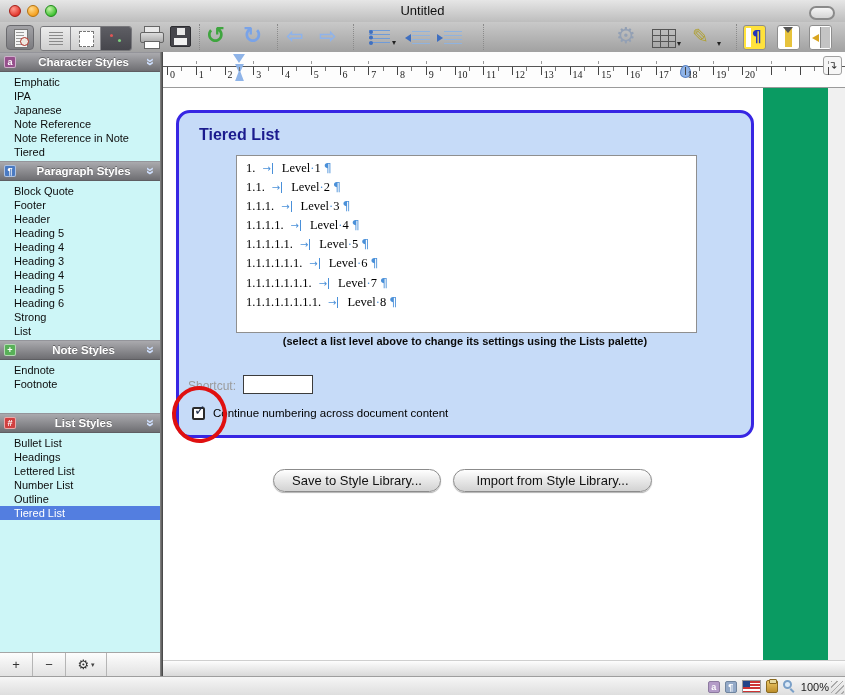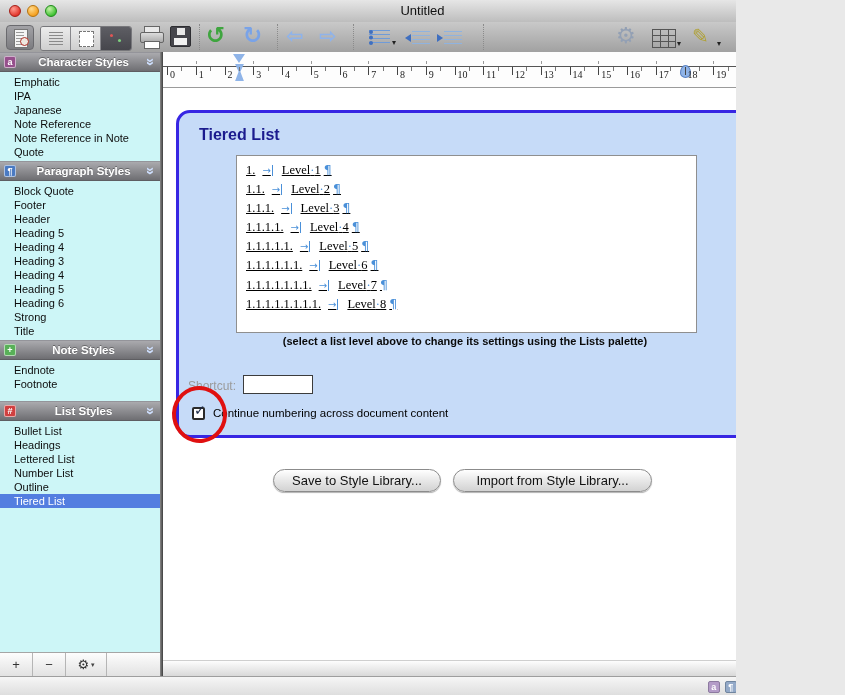--- a/index.html
+++ b/index.html
@@ -1,16 +1,16 @@
 <!DOCTYPE html>
 <html><head>
 <meta charset="utf-8">
 <style>
   html,body{margin:0;padding:0;background:#e9e9e9;}
-  #app{position:relative;width:736px;height:695px;overflow:hidden;background:#4c1d95;
+  #app{position:relative;width:845px;height:695px;overflow:hidden;background:#4c1d95;
        font-family:"Liberation Sans",sans-serif;-webkit-font-smoothing:antialiased;}
   
   #titlebar{position:absolute;left:0;top:0;width:845px;height:22px;
     background:linear-gradient(#e6e6e6,#bdbdbd);}
   .tl{position:absolute;top:5px;width:12px;height:12px;border-radius:50%;box-sizing:border-box;}
   .tl.red{left:9px;background:radial-gradient(circle at 35% 30%,#ff9b90,#e2362c 72%);border:1px solid #a51d16;}
   .tl.yellow{left:27px;background:radial-gradient(circle at 35% 30%,#ffd98a,#f5a01f 72%);border:1px solid #b5720f;}
   .tl.green{left:45px;background:radial-gradient(circle at 35% 30%,#c6f2a8,#3fc232 72%);border:1px solid #1f8a1a;}
   #win-title{position:absolute;left:0;right:0;top:3px;text-align:center;font-size:13px;color:#111;}
   #oval{position:absolute;right:10px;top:6px;width:22px;height:10px;border:2px solid #8a8a8a;border-radius:7px;background:linear-gradient(#f5f5f5,#d5d5d5);}
@@ -75,21 +75,21 @@
   #tb-palettes .arr{position:absolute;left:2px;top:8px;width:0;height:0;border-top:4px solid transparent;border-bottom:4px solid transparent;border-right:7px solid #d9a520;}
   
   #sidebar{position:absolute;left:0;top:52px;width:160px;height:624px;background:#cdf6f7;overflow:hidden;}
   #side-divider{position:absolute;left:160px;top:52px;width:3px;height:624px;background:linear-gradient(90deg,#8a8a8a,#3e3e3e);}
   .sb-header{height:18px;background:linear-gradient(#aaaaae,#6e6e72);display:flex;align-items:center;border-top:1px solid #94949a;border-bottom:1px solid #5e5e62;box-sizing:content-box;}
   .sb-icon{width:12px;height:12px;margin:0 4px 0 4px;border-radius:2px;color:#fff;font-size:9px;font-weight:bold;
     display:flex;align-items:center;justify-content:center;border:1px solid rgba(255,255,255,.55);box-sizing:border-box;}
   .sb-title{flex:1;text-align:center;color:#fff;font-weight:bold;font-size:11.5px;text-shadow:0 -1px 0 rgba(0,0,0,.35);}
   .sb-chevron{color:#cfe0ff;font-weight:bold;font-size:14px;transform:rotate(90deg);margin-right:5px;}
   .sb-items{padding:3px 0 2px;}
-  .sb-items.pad-extra{padding-bottom:10px;}
+  .sb-items.pad-extra{padding-bottom:22px;}
   .sb-item{height:14px;line-height:14px;padding-left:14px;font-size:11px;color:#0d0d0d;white-space:nowrap;}
   .sb-item.selected{background:#537ee0;color:#fff;}
   #sidebar-footer{position:absolute;left:0;top:652px;width:160px;height:24px;
     background:linear-gradient(#fdfdfd,#e2e2e2);border-top:1px solid #a5a5a5;display:flex;box-sizing:border-box;}
   .sf-btn{width:32px;height:100%;border-right:1px solid #b5b5b5;display:flex;align-items:center;justify-content:center;
     font-size:13px;color:#333;gap:2px;}
   .sf-btn .c{font-size:7px;color:#444;}
   
   #ruler{position:absolute;left:163px;top:52px;width:682px;height:36px;background:#fdfdfd;border-bottom:1px solid #9a9a9a;box-sizing:border-box;}
   #ruler .baseline{position:absolute;left:0;right:0;top:14px;border-top:1px solid #555;}
@@ -109,21 +109,21 @@
   #main{position:absolute;left:163px;top:88px;width:682px;height:572px;background:#fff;}
   #green-bar{position:absolute;left:600px;top:0;width:65px;height:572px;background:#0a9b62;}
   #right-strip{position:absolute;left:665px;top:0;width:17px;height:572px;background:#f0f0f0;}
   #hscroll{position:absolute;left:163px;top:660px;width:682px;height:16px;background:linear-gradient(#fdfdfd,#d9d9d9);border-top:1px solid #cfcfcf;box-sizing:border-box;}
   
   #panel{position:absolute;left:176px;top:110px;width:572px;height:322px;background:#c6dbf8;
     border:3px solid #3726e3;border-radius:14px;}
   #panel-title{position:absolute;left:20px;top:13px;font-size:16px;font-weight:bold;color:#1b1b8e;}
   #list-preview{position:absolute;left:57px;top:42px;width:461px;height:178px;background:#fff;border:1px solid #8f8f8f;
     box-sizing:border-box;padding:5px 0 0 9px;overflow:hidden;}
-  .pv-row{height:19.1px;line-height:18px;font-family:"Liberation Serif",serif;font-size:12.5px;color:#000;white-space:nowrap;text-decoration:underline;}
+  .pv-row{height:19.1px;line-height:13px;font-family:"Liberation Serif",serif;font-size:12.5px;color:#000;white-space:nowrap;}
   .pv-tab{color:#4a90d9;font-size:10px;margin:0 9px 0 7px;border-right:1px solid #4a90d9;padding-right:1px;font-family:"DejaVu Sans",sans-serif;}
   .pv-dot{color:#4a90d9;}
   .pv-pil{color:#4a90d9;margin-left:3px;font-family:"DejaVu Sans",sans-serif;}
   #panel-caption{position:absolute;left:0;right:0;top:222px;text-align:center;font-size:11px;font-weight:bold;color:#0a0a0a;}
   #shortcut-label{position:absolute;left:9px;top:266px;font-size:12px;color:#9b9b9b;}
   #shortcut-input{position:absolute;left:64px;top:262px;width:64px;height:17px;border:1px solid #3c3c3c;background:#fff;box-sizing:content-box;padding:0 2px;font-size:11px;}
   #checkbox{position:absolute;left:13px;top:294px;width:13px;height:13px;background:#fff;border:2px solid #2b2b2b;border-radius:2px;box-sizing:border-box;}
   #checkbox .check{position:absolute;left:0px;top:-7px;font-size:14px;font-weight:bold;color:#1c2b4a;font-family:"DejaVu Sans",sans-serif;}
   #checkbox-label{position:absolute;left:34px;top:294px;font-size:11.5px;color:#000;}
   #red-circle{position:absolute;left:172px;top:386px;width:47px;height:49px;border:4px solid #e01010;border-radius:50%;transform:rotate(-8deg);}
@@ -228,39 +228,39 @@
           <span class="sb-icon" style="background: rgb(150, 80, 140);">a</span>
           <span class="sb-title">Character Styles</span>
           <span class="sb-chevron">»</span>
         </div>
         <div class="sb-items">
           <div class="sb-item">Emphatic</div>
           <div class="sb-item">IPA</div>
           <div class="sb-item">Japanese</div>
           <div class="sb-item">Note Reference</div>
           <div class="sb-item">Note Reference in Note</div>
-          <div class="sb-item">Quote</div>
+          <div class="sb-item">Tiered</div>
         </div>
         <div class="sb-header">
           <span class="sb-icon" style="background: rgb(74, 122, 194);">¶</span>
           <span class="sb-title">Paragraph Styles</span>
           <span class="sb-chevron">»</span>
         </div>
         <div class="sb-items">
           <div class="sb-item">Block Quote</div>
           <div class="sb-item">Footer</div>
           <div class="sb-item">Header</div>
           <div class="sb-item">Heading 5</div>
           <div class="sb-item">Heading 4</div>
           <div class="sb-item">Heading 3</div>
           <div class="sb-item">Heading 4</div>
           <div class="sb-item">Heading 5</div>
           <div class="sb-item">Heading 6</div>
           <div class="sb-item">Strong</div>
-          <div class="sb-item">Title</div>
+          <div class="sb-item">List</div>
         </div>
         <div class="sb-header">
           <span class="sb-icon" style="background: rgb(88, 176, 88);">+</span>
           <span class="sb-title">Note Styles</span>
           <span class="sb-chevron">»</span>
         </div>
         <div class="sb-items pad-extra">
           <div class="sb-item">Endnote</div>
           <div class="sb-item">Footnote</div>
         </div>

